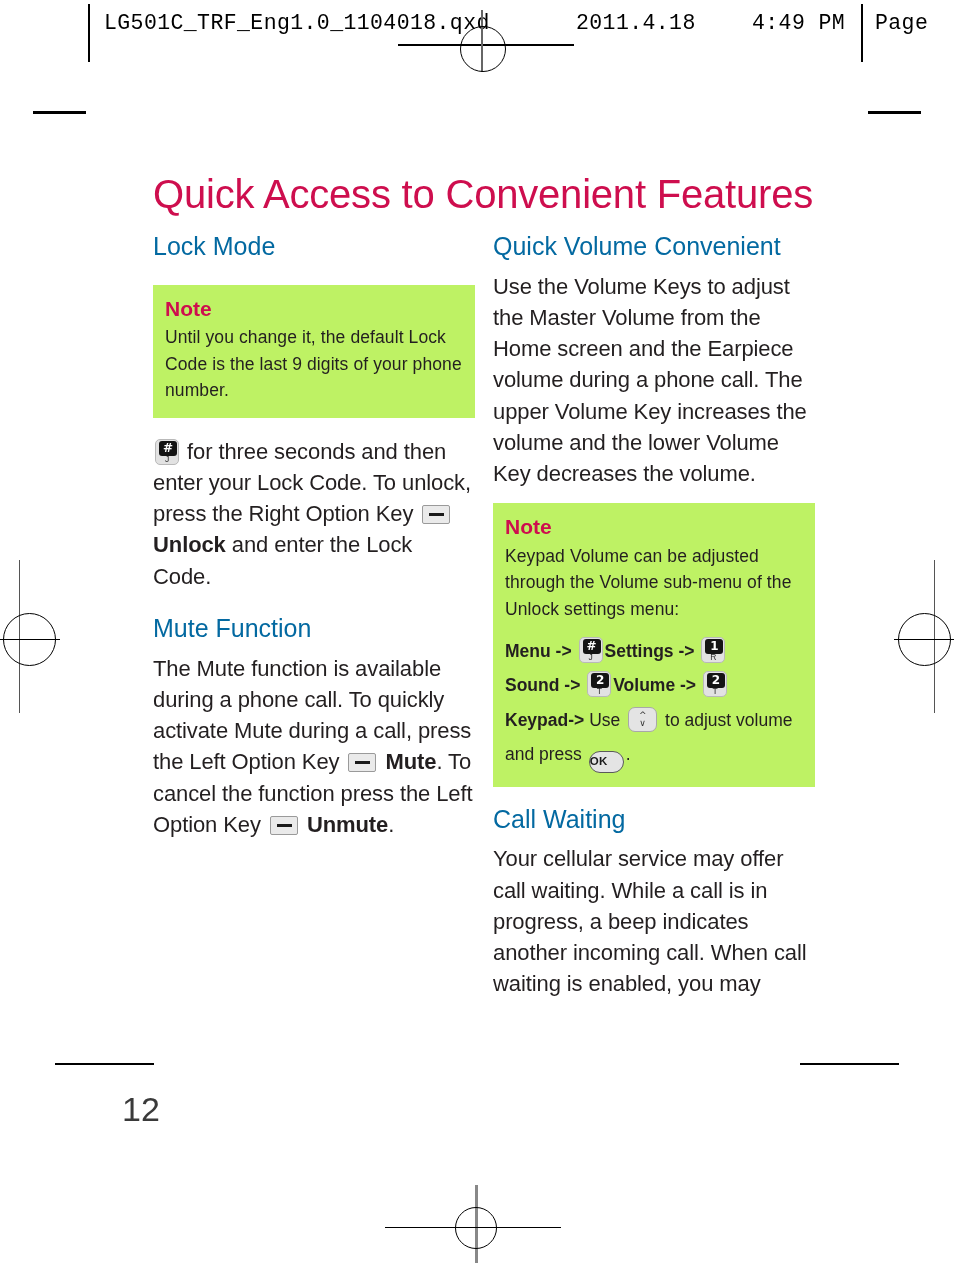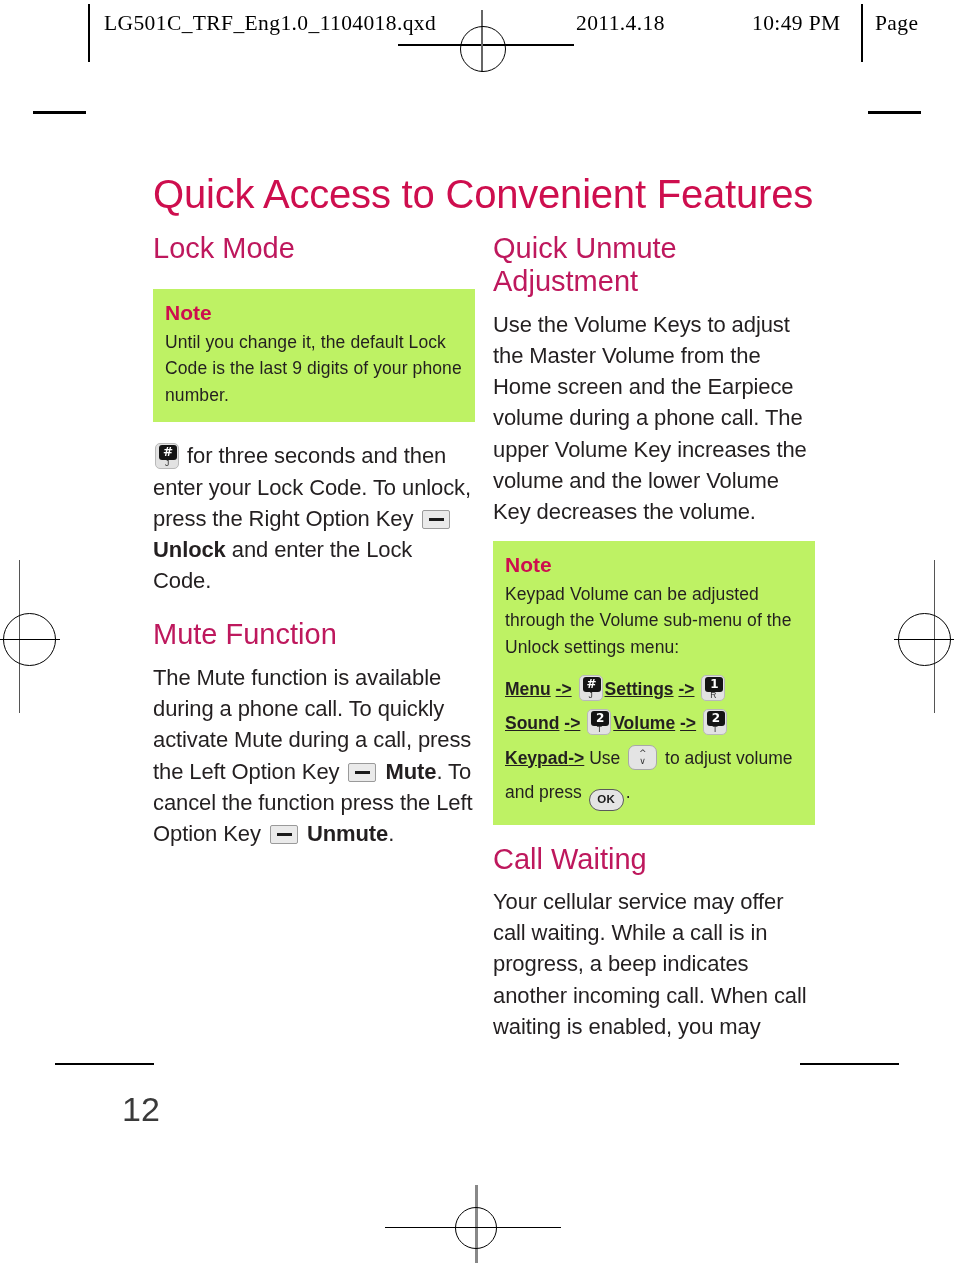--- a/index.html
+++ b/index.html
@@ -28,21 +28,21 @@
     top: 4px;
     width: 2px;
     height: 58px;
     background: #000;
   }
   #printer-header .rule-left { left: 88px; }
   #printer-header .rule-right { left: 861px; }
   #printer-header .hdr-text {
     position: absolute;
     top: 11px;
-    font-family: Liberation Serif, serif;
+    font-family: Liberation Mono, monospace;
     font-size: 21.5px;
     letter-spacing: 0.4px;
     white-space: pre;
     color: #000;
   }
   #hdr-filename { left: 104px; }
   #hdr-date     { left: 576px; }
   #hdr-time     { left: 752px; }
   #hdr-page     { left: 875px; }
 
@@ -110,23 +110,23 @@
     letter-spacing: -0.2px;
     line-height: 1.1;
   }
 
   .column { position: absolute; width: 322px; }
   #col-left  { left: 153px; top: 232px; }
   #col-right { left: 493px; top: 232px; }
 
   h2.section-heading {
     margin: 0 0 10px 0;
-    font-size: 29px;
+    font-size: 25px;
     font-weight: 400;
-    color: #be185d;
+    color: #0369a1;
     letter-spacing: 0px;
     line-height: 1.15;
   }
 
   p.body-text {
     margin: 0;
     font-size: 22px;
     line-height: 1.42;
     color: #231f20;
     letter-spacing: -0.1px;
@@ -154,21 +154,21 @@
     line-height: 1.52;
     color: #231f20;
     letter-spacing: 0.1px;
   }
   .note-steps {
     margin: 12px 0 0 0;
     font-size: 17.5px;
     line-height: 1.95;
     color: #231f20;
   }
-  .note-steps b { font-weight: bold; text-decoration: underline; }
+  .note-steps b { font-weight: bold; }
 
   
   .key {
     display: inline-block;
     vertical-align: -6px;
     position: relative;
     background: #e2e2e2;
     border: 1px solid #b9b9b9;
     border-radius: 5px;
     box-sizing: border-box;
@@ -239,21 +239,21 @@
   .key-nav .dn { bottom: 3px; }
 
   
   .key-ok {
     width: 35px; height: 22px;
     margin: 0 2px;
     vertical-align: -5px;
     background: #e4e4e4;
     border: 1.5px solid #5a5a5a;
     border-radius: 11px;
-    text-align: center;
+    text-align: left;
     font-size: 11.5px;
     font-weight: bold;
     line-height: 19px;
     color: #1a1a1a;
     letter-spacing: 0.3px;
   }
 
   b.inline-strong { font-weight: bold; }
 
   
@@ -265,21 +265,21 @@
   }
 </style>
 </head>
 <body>
 
 <div id="printer-header">
   <div class="rule-left"></div>
   <div class="rule-right"></div>
   <div class="hdr-text" id="hdr-filename">LG501C_TRF_Eng1.0_1104018.qxd</div>
   <div class="hdr-text" id="hdr-date">2011.4.18</div>
-  <div class="hdr-text" id="hdr-time">10:49 PM</div>
+  <div class="hdr-text" id="hdr-time">4:49 PM</div>
   <div class="hdr-text" id="hdr-page">Page</div>
   <div id="hdr-underline"></div>
 </div>
 
 <div class="crop-line" id="trim-tl"></div>
 <div class="crop-line" id="trim-tr"></div>
 <div class="crop-line" id="trim-bl"></div>
 <div class="crop-line" id="trim-br"></div>
 
 <div class="reg-mark" id="reg-top">
@@ -340,21 +340,21 @@
       <span class="key key-soft"><span class="bar"></span></span>
       <b class="inline-strong">Mute</b><span>. To cancel the function press the Left Option Key</span>
       <span class="key key-soft"><span class="bar"></span></span>
       <b class="inline-strong">Unmute</b><span>.</span>
     </p>
 
   </div>
 
   <div class="column" id="col-right">
 
-    <h2 class="section-heading">Quick Unmute Adjustment</h2>
+    <h2 class="section-heading">Quick Volume Convenient</h2>
 
     <p class="body-text">Use the Volume Keys to adjust the Master Volume from the Home screen and the Earpiece volume during a phone call. The upper Volume Key increases the volume and the lower Volume Key decreases the volume.</p>
 
     <div class="spacer-14"></div>
 
     <div class="note-box">
       <p class="note-title">Note</p>
       <p class="note-text">Keypad Volume can be adjusted through the Volume sub-menu of the Unlock settings menu:</p>
 
       <div class="note-steps">

